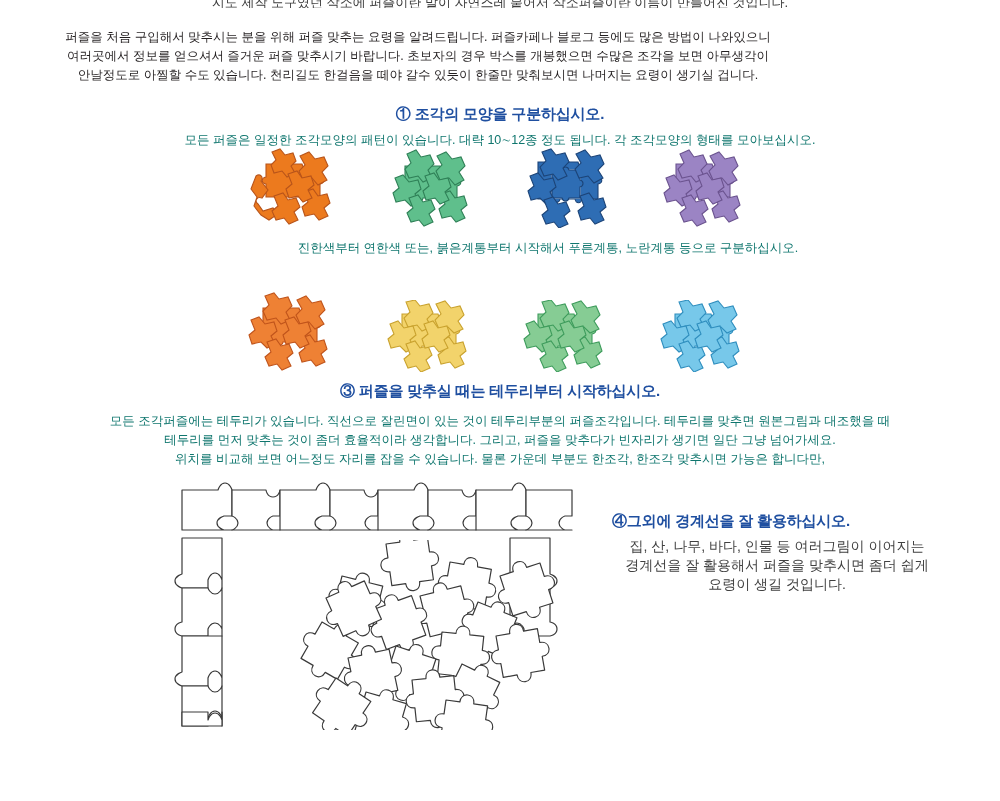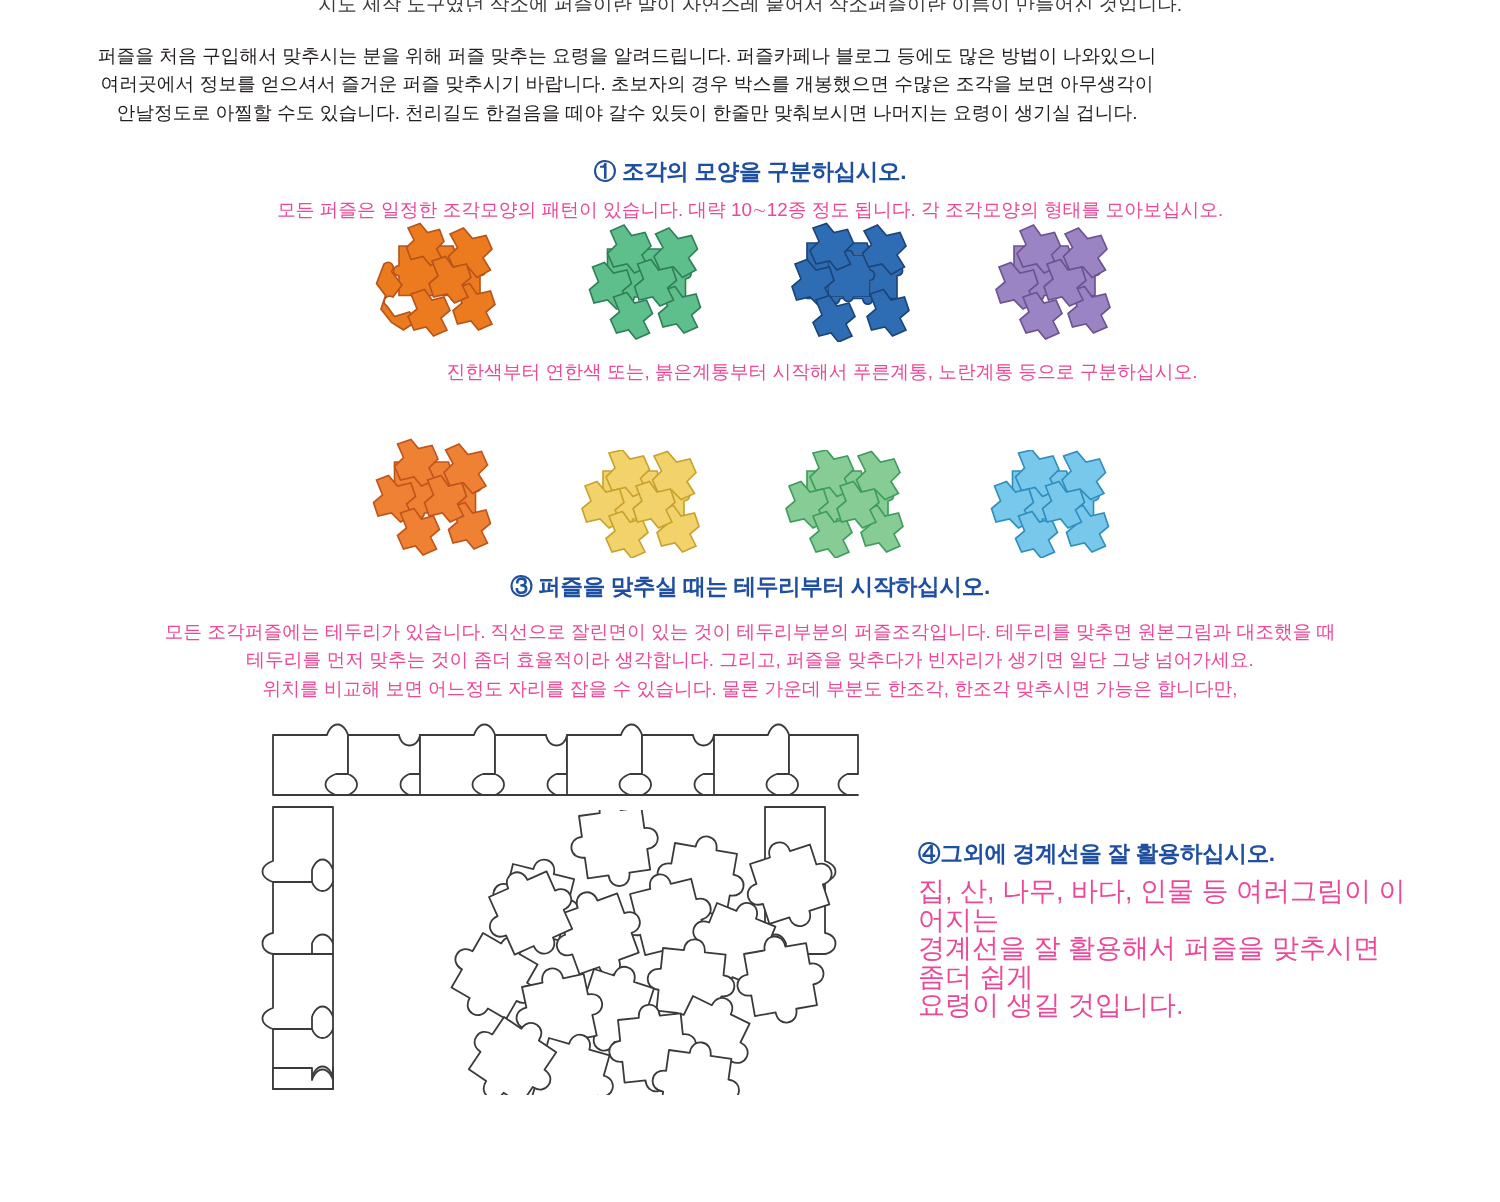--- a/index.html
+++ b/index.html
@@ -47,21 +47,21 @@
     font-size: 15px;
     font-weight: bold;
     color: #1f4fa0;
     letter-spacing: -0.2px;
   }
   .section-body {
     width: 1000px;
     text-align: center;
     font-size: 12.5px;
     line-height: 19px;
-    color: #ec4899;
+    color: #0f766e;
   }
   .sec1 { position: absolute; top: 105px; left: 0; }
   .sec1 .section-body { margin-top: 7px; }
   .sec2 { position: absolute; top: 232px; left: 0; }
   .sec2 .section-body { margin-top: 7px; margin-left: 48px; }
   .sec3 { position: absolute; top: 382px; left: 0; }
   .sec3 .section-body { margin-top: 11px; text-align: center; }
 
   .cluster-row {
     position: absolute;
@@ -99,26 +99,26 @@
     top: 512px;
     width: 330px;
     text-align: left;
   }
   .sec4 .s4-head {
     font-size: 15px;
     font-weight: bold;
     color: #1f4fa0;
     letter-spacing: -0.2px;
     margin-bottom: 6px;
-    margin-top: 48px;
   }
   .sec4 .s4-body {
-    font-size: 18px;
+    font-size: 14px;
     line-height: 19px;
-    color: #ec4899;
+    color: #404040;
+    text-align: center;
   }
   .footer-ghost {
     position: absolute;
     left: 140px;
     top: 790px;
     width: 300px;
     height: 14px;
     font-size: 13px;
     color: #cfcfcf;
     overflow: hidden;

